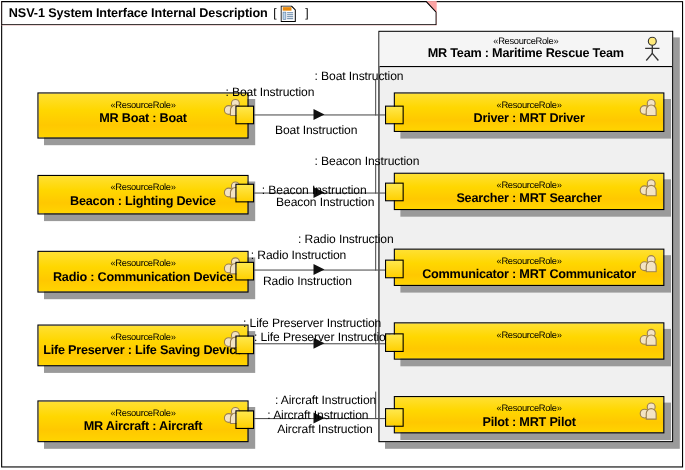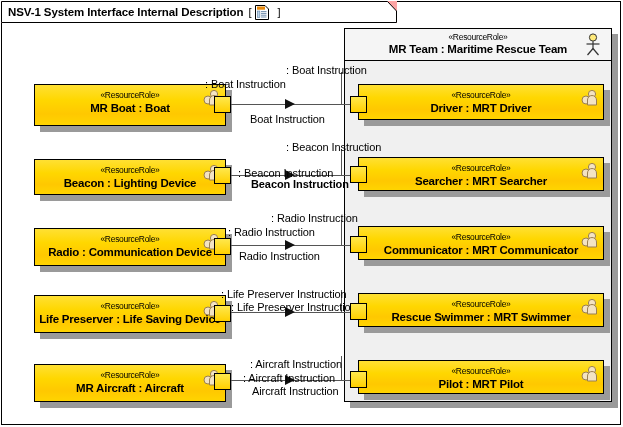--- a/index.html
+++ b/index.html
@@ -309,21 +309,21 @@
         <path d="M6.5,16 L6.5,11 A4.5,4.5 0 0,1 15.5,11 L15.5,16 Z" fill="#f3e3c3" stroke="#9a7f50" stroke-width="1"></path>
       </svg>
     </span>
   </div>
   <div class="port" style="left:350px; top:166px;"></div>
 
   <div class="conn-line" style="left:231px; top:175px; width:119px;"></div>
   <div class="conn-arrow" style="left:285px; top:170px;"></div>
   <div class="conn-label" style="left:286px; top:141px;">: Beacon Instruction</div>
   <div class="conn-label" style="left:238px; top:167px;">: Beacon Instruction</div>
-  <div class="conn-label" style="left:251px; top:178px;font-weight:bold;">Beacon Instruction</div>
+  <div class="conn-label" style="left:251px; top:178px;">Beacon Instruction</div>
   <div class="vline" style="left:341px; top:149px; height:27px;"></div>
 
   <div class="node-shadow" style="left:40px; top:234px; width:192px; height:38px;"></div>
   <div class="node" style="left:34px; top:228px; width:192px; height:38px;">
     <div class="node-stereo">«ResourceRole»</div>
     <div class="node-name">Radio : Communication Device</div>
     <span class="role-icon">
       <svg width="18" height="17" viewBox="0 0 18 17">
         <circle cx="5" cy="11" r="4" fill="#f3e3c3" stroke="#9a7f50" stroke-width="1"></circle>
         <circle cx="11" cy="5" r="3.6" fill="#f3e3c3" stroke="#9a7f50" stroke-width="1"></circle>
@@ -364,21 +364,20 @@
         <circle cx="11" cy="5" r="3.6" fill="#f3e3c3" stroke="#9a7f50" stroke-width="1"></circle>
         <path d="M6.5,16 L6.5,11 A4.5,4.5 0 0,1 15.5,11 L15.5,16 Z" fill="#f3e3c3" stroke="#9a7f50" stroke-width="1"></path>
       </svg>
     </span>
   </div>
   <div class="port" style="left:214px; top:305px;"></div>
 
   <div class="node-shadow" style="left:364px; top:299px; width:246px; height:34px;"></div>
   <div class="node" style="left:358px; top:293px; width:246px; height:34px;">
     <div class="node-stereo">«ResourceRole»</div>
-    <div class="node-name">Rescue Swimmer : MRT Swimmer</div>
     <span class="role-icon">
       <svg width="18" height="17" viewBox="0 0 18 17">
         <circle cx="5" cy="11" r="4" fill="#f3e3c3" stroke="#9a7f50" stroke-width="1"></circle>
         <circle cx="11" cy="5" r="3.6" fill="#f3e3c3" stroke="#9a7f50" stroke-width="1"></circle>
         <path d="M6.5,16 L6.5,11 A4.5,4.5 0 0,1 15.5,11 L15.5,16 Z" fill="#f3e3c3" stroke="#9a7f50" stroke-width="1"></path>
       </svg>
     </span>
   </div>
   <div class="port" style="left:350px; top:303px;"></div>
 

